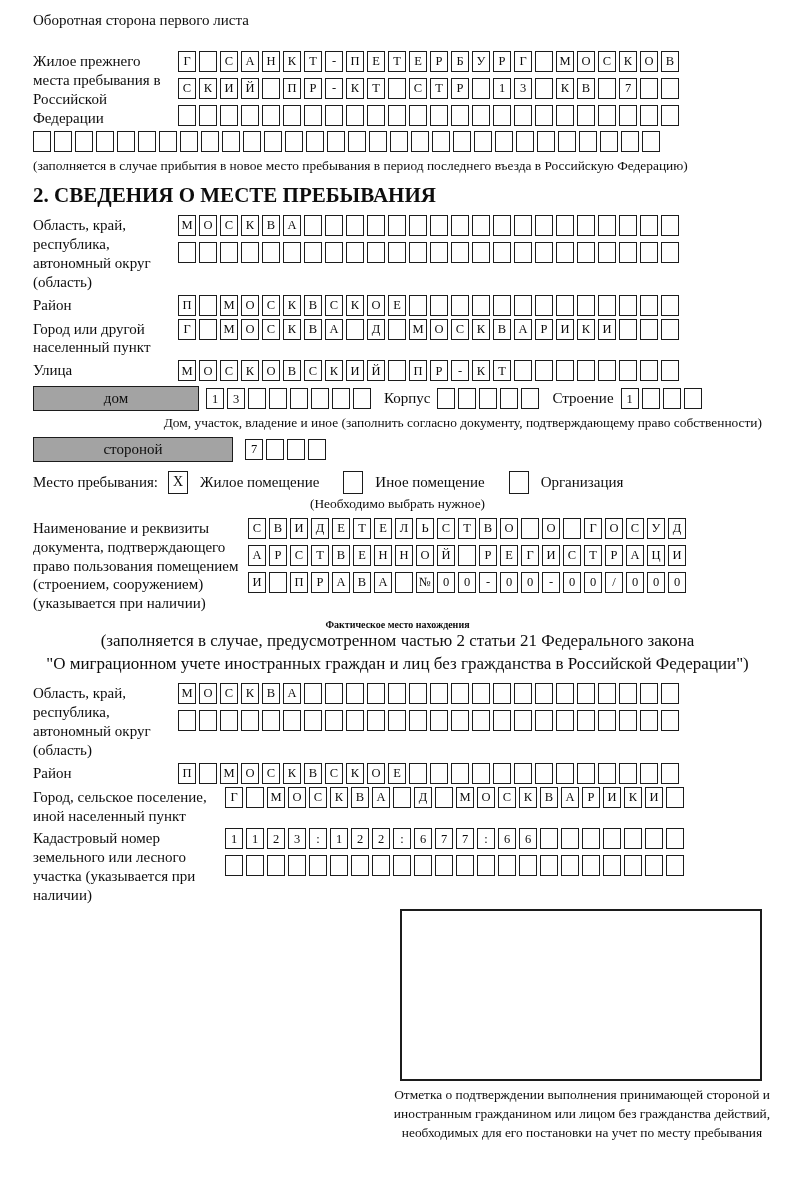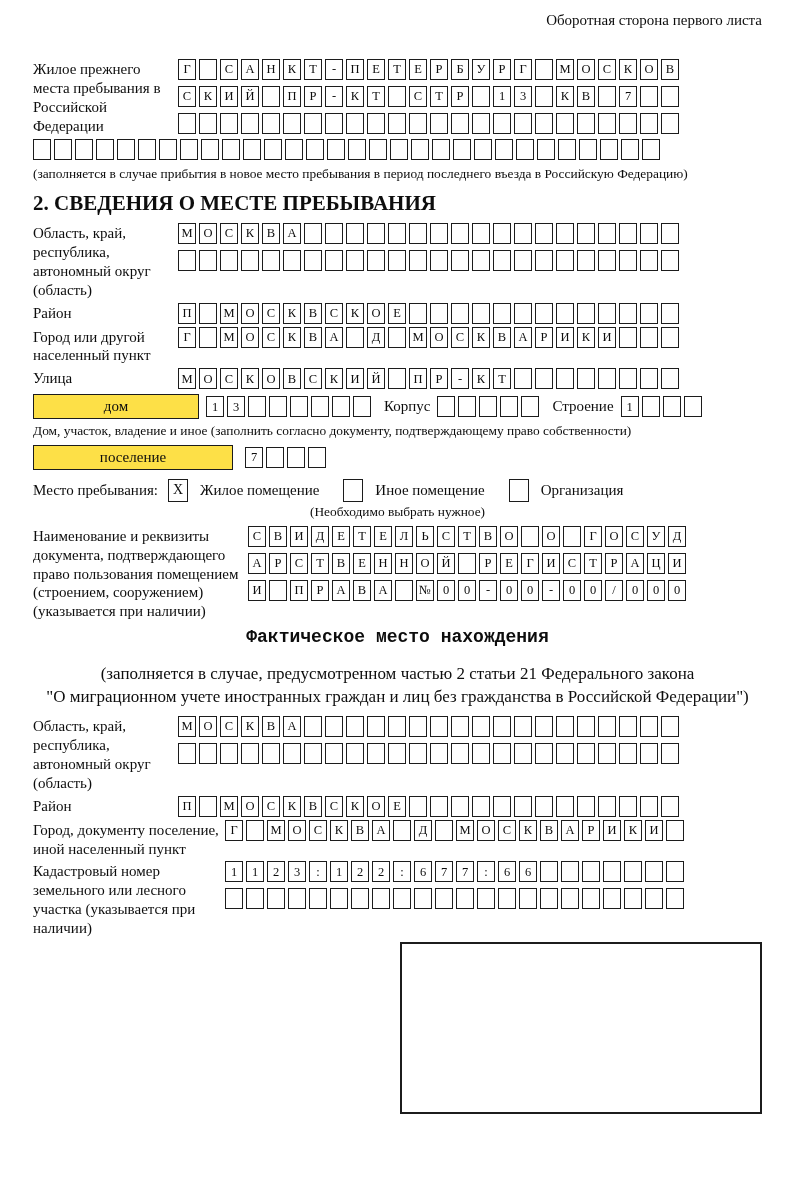--- a/index.html
+++ b/index.html
@@ -5,61 +5,61 @@
   * { box-sizing: border-box; margin: 0; padding: 0; }
   html, body { background: #ffffff; }
   body {
     width: 800px; height: 1180px; overflow: hidden;
     color: #0d0d0d;
     font-family: "Liberation Serif", serif;
     font-size: 15px;
   }
   .page { padding: 12px 38px 0 33px; }
 
-  .header-note { text-align: right; font-size: 15px; margin-bottom: 30px; }
+  .header-note { text-align: left; font-size: 15px; margin-bottom: 22px; }
 
   .field { display: flex; align-items: flex-start; margin-bottom: 3px; }
   .flabel { width: 145px; flex: none; font-size: 15px; line-height: 1.26; padding-top: 1px; }
   .flabel-wide { width: 215px; }
   .flabel-med  { width: 192px; }
   .gridcol { flex: none; display: flex; flex-direction: column; gap: 6px; }
 
   .cellrow { display: flex; }
   .cell {
     flex: none; width: 18px; height: 21px;
     border: 1.5px solid #1c1c1c; margin-right: 3px;
     display: flex; align-items: center; justify-content: center;
     font-size: 12.5px; line-height: 1; background: #fff;
   }
   .fullrow { margin: 3px 0 5px 0; }
 
-  .caption { font-size: 13.4px; line-height: 1.3; }
+  .caption { font-size: 13.4px; line-height: 1.3; text-align: right; }
   .center { text-align: left; }
   .sectitle { font-weight: bold; text-align: left; font-size: 21px; margin: 9px 0 7px; }
 
   .house-line { display: flex; align-items: center; margin: 5px 0 3px; }
   .box-label {
     border: 1.5px solid #1c1c1c; height: 25px;
     display: flex; align-items: center; justify-content: center;
-    background: #fde047; flex: none;
+    background: #a3a3a3; flex: none;
   }
   .box-dom { width: 166px; margin-right: 7px; }
   .box-kv  { width: 200px; margin-right: 12px; }
   .inline-label { flex: none; margin: 0 7px 0 10px; }
 
   .stay-line { display: flex; align-items: center; margin: 9px 0 2px; }
   .checkbox {
     width: 20px; height: 23px; border: 1.5px solid #1c1c1c; flex: none;
     display: flex; align-items: center; justify-content: center;
     font-size: 14px; margin: 0 12px 0 10px; background: #fff;
   }
   .stay-label { margin-right: 14px; }
   .hint { text-align: center; font-size: 13.4px; margin-bottom: 6px; }
 
-  .actual-title { font-weight: bold; text-align: center; font-size: 18px; margin: 6px 0 16px; font-family: Liberation Mono, monospace; }
+  .actual-title { font-weight: bold; text-align: center; font-size: 10px; margin: 6px 0 0; }
   .actual-cap { text-align: center; font-size: 17px; line-height: 1.35; }
   .actual-cap-wrap { margin-bottom: 7px; }
 
   .mark-box {
     width: 362px; height: 172px; border: 2px solid #1c1c1c;
     margin-left: 367px; margin-top: 4px; background: #fff;
   }
   .mark-note {
     width: 402px; margin-left: 348px; margin-top: 5px;
     text-align: center; font-size: 13.4px; line-height: 1.4;
@@ -364,21 +364,21 @@
     <div class="cellrow">
         <span class="cell">1</span>
         <span class="cell"></span>
         <span class="cell"></span>
         <span class="cell"></span>
       </div>
   </div>
   <div class="caption">Дом, участок, владение и иное (заполнить согласно документу, подтверждающему право собственности)</div>
 
   <div class="house-line">
-    <div class="box-label box-kv">поселение</div>
+    <div class="box-label box-kv">стороной</div>
     <div class="cellrow">
         <span class="cell">7</span>
         <span class="cell"></span>
         <span class="cell"></span>
         <span class="cell"></span>
       </div>
   </div>
 
   <div class="stay-line">
     <span>Место пребывания:</span>
@@ -554,21 +554,21 @@
         <span class="cell"></span>
         <span class="cell"></span>
         <span class="cell"></span>
         <span class="cell"></span>
         <span class="cell"></span>
         <span class="cell"></span>
       </div>
   </div>
 
   <div class="field">
-    <div class="flabel flabel-med">Город, документу поселение, иной населенный пункт</div>
+    <div class="flabel flabel-med">Город, сельское поселение, иной населенный пункт</div>
     <div class="cellrow">
         <span class="cell">Г</span>
         <span class="cell"></span>
         <span class="cell">М</span>
         <span class="cell">О</span>
         <span class="cell">С</span>
         <span class="cell">К</span>
         <span class="cell">В</span>
         <span class="cell">А</span>
         <span class="cell"></span>
@@ -636,14 +636,15 @@
           <span class="cell"></span>
           <span class="cell"></span>
           <span class="cell"></span>
           <span class="cell"></span>
           <span class="cell"></span>
         </div>
     </div>
   </div>
 
   <div class="mark-box"></div>
+  <div class="mark-note">Отметка о подтверждении выполнения принимающей стороной и иностранным гражданином или лицом без гражданства действий, необходимых для его постановки на учет по месту пребывания</div>
 
 </div>
 
 </body></html>

